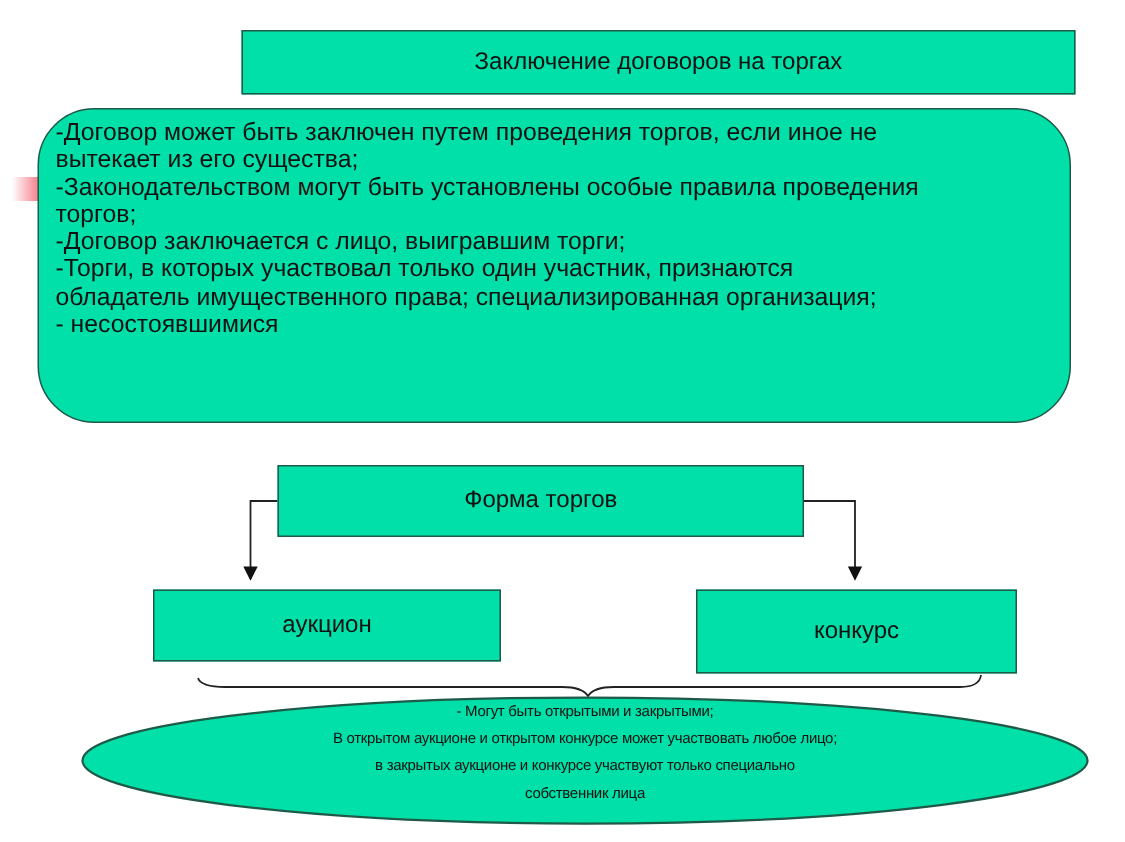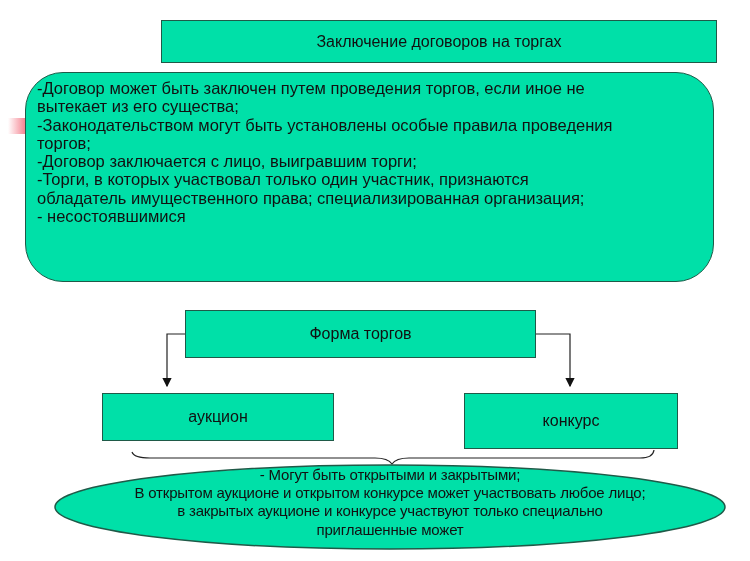--- a/index.html
+++ b/index.html
@@ -12,21 +12,21 @@
     #main-box { left: 25px; top: 72px; width: 689px; height: 210px; border-radius: 38px;
                 display: block; text-align: left; padding: 6px 14px 0 11px; font-size: 16.5px;
                 line-height: 18.3px; }
     #main-box .line { display: block; white-space: nowrap; }
     #form-box { left: 185px; top: 310px; width: 351px; height: 48px; font-size: 16px; }
     #auction-box { left: 102px; top: 393px; width: 232px; height: 48px; font-size: 16px; }
     #contest-box { left: 464px; top: 393px; width: 214px; height: 56px; font-size: 16px; }
     #red-smear { position: absolute; left: 8px; top: 118px; width: 22px; height: 16px;
                  background: linear-gradient(90deg, rgba(255,120,130,0.0), rgba(240,70,90,0.85)); }
     #ellipse-text { position: absolute; left: 55px; top: 466px; width: 670px; text-align: center;
-                    font-size: 15px; line-height: 18.2px; letter-spacing: -0.2px; }
+                    font-size: 10px; line-height: 18.2px; letter-spacing: -0.2px; }
     #ellipse-text .line { display: block; white-space: nowrap; }
     svg.overlay { position: absolute; left: 0; top: 0; }
   </style>
 </head>
 <body>
 
 <div id="red-smear"></div>
 
 <div class="box" id="title-box">
   <span>Заключение договоров на торгах</span>
@@ -68,14 +68,14 @@
 </div>
 
 <div class="box" id="contest-box">
   <span>конкурс</span>
 </div>
 
 <div id="ellipse-text">
   <span class="line">- Могут быть открытыми и закрытыми;</span>
   <span class="line">В открытом аукционе и открытом конкурсе может участвовать любое лицо;</span>
   <span class="line">в закрытых аукционе и конкурсе участвуют только специально</span>
-  <span class="line">приглашенные может</span>
+  <span class="line">собственник лица</span>
 </div>
 
 </body></html>

